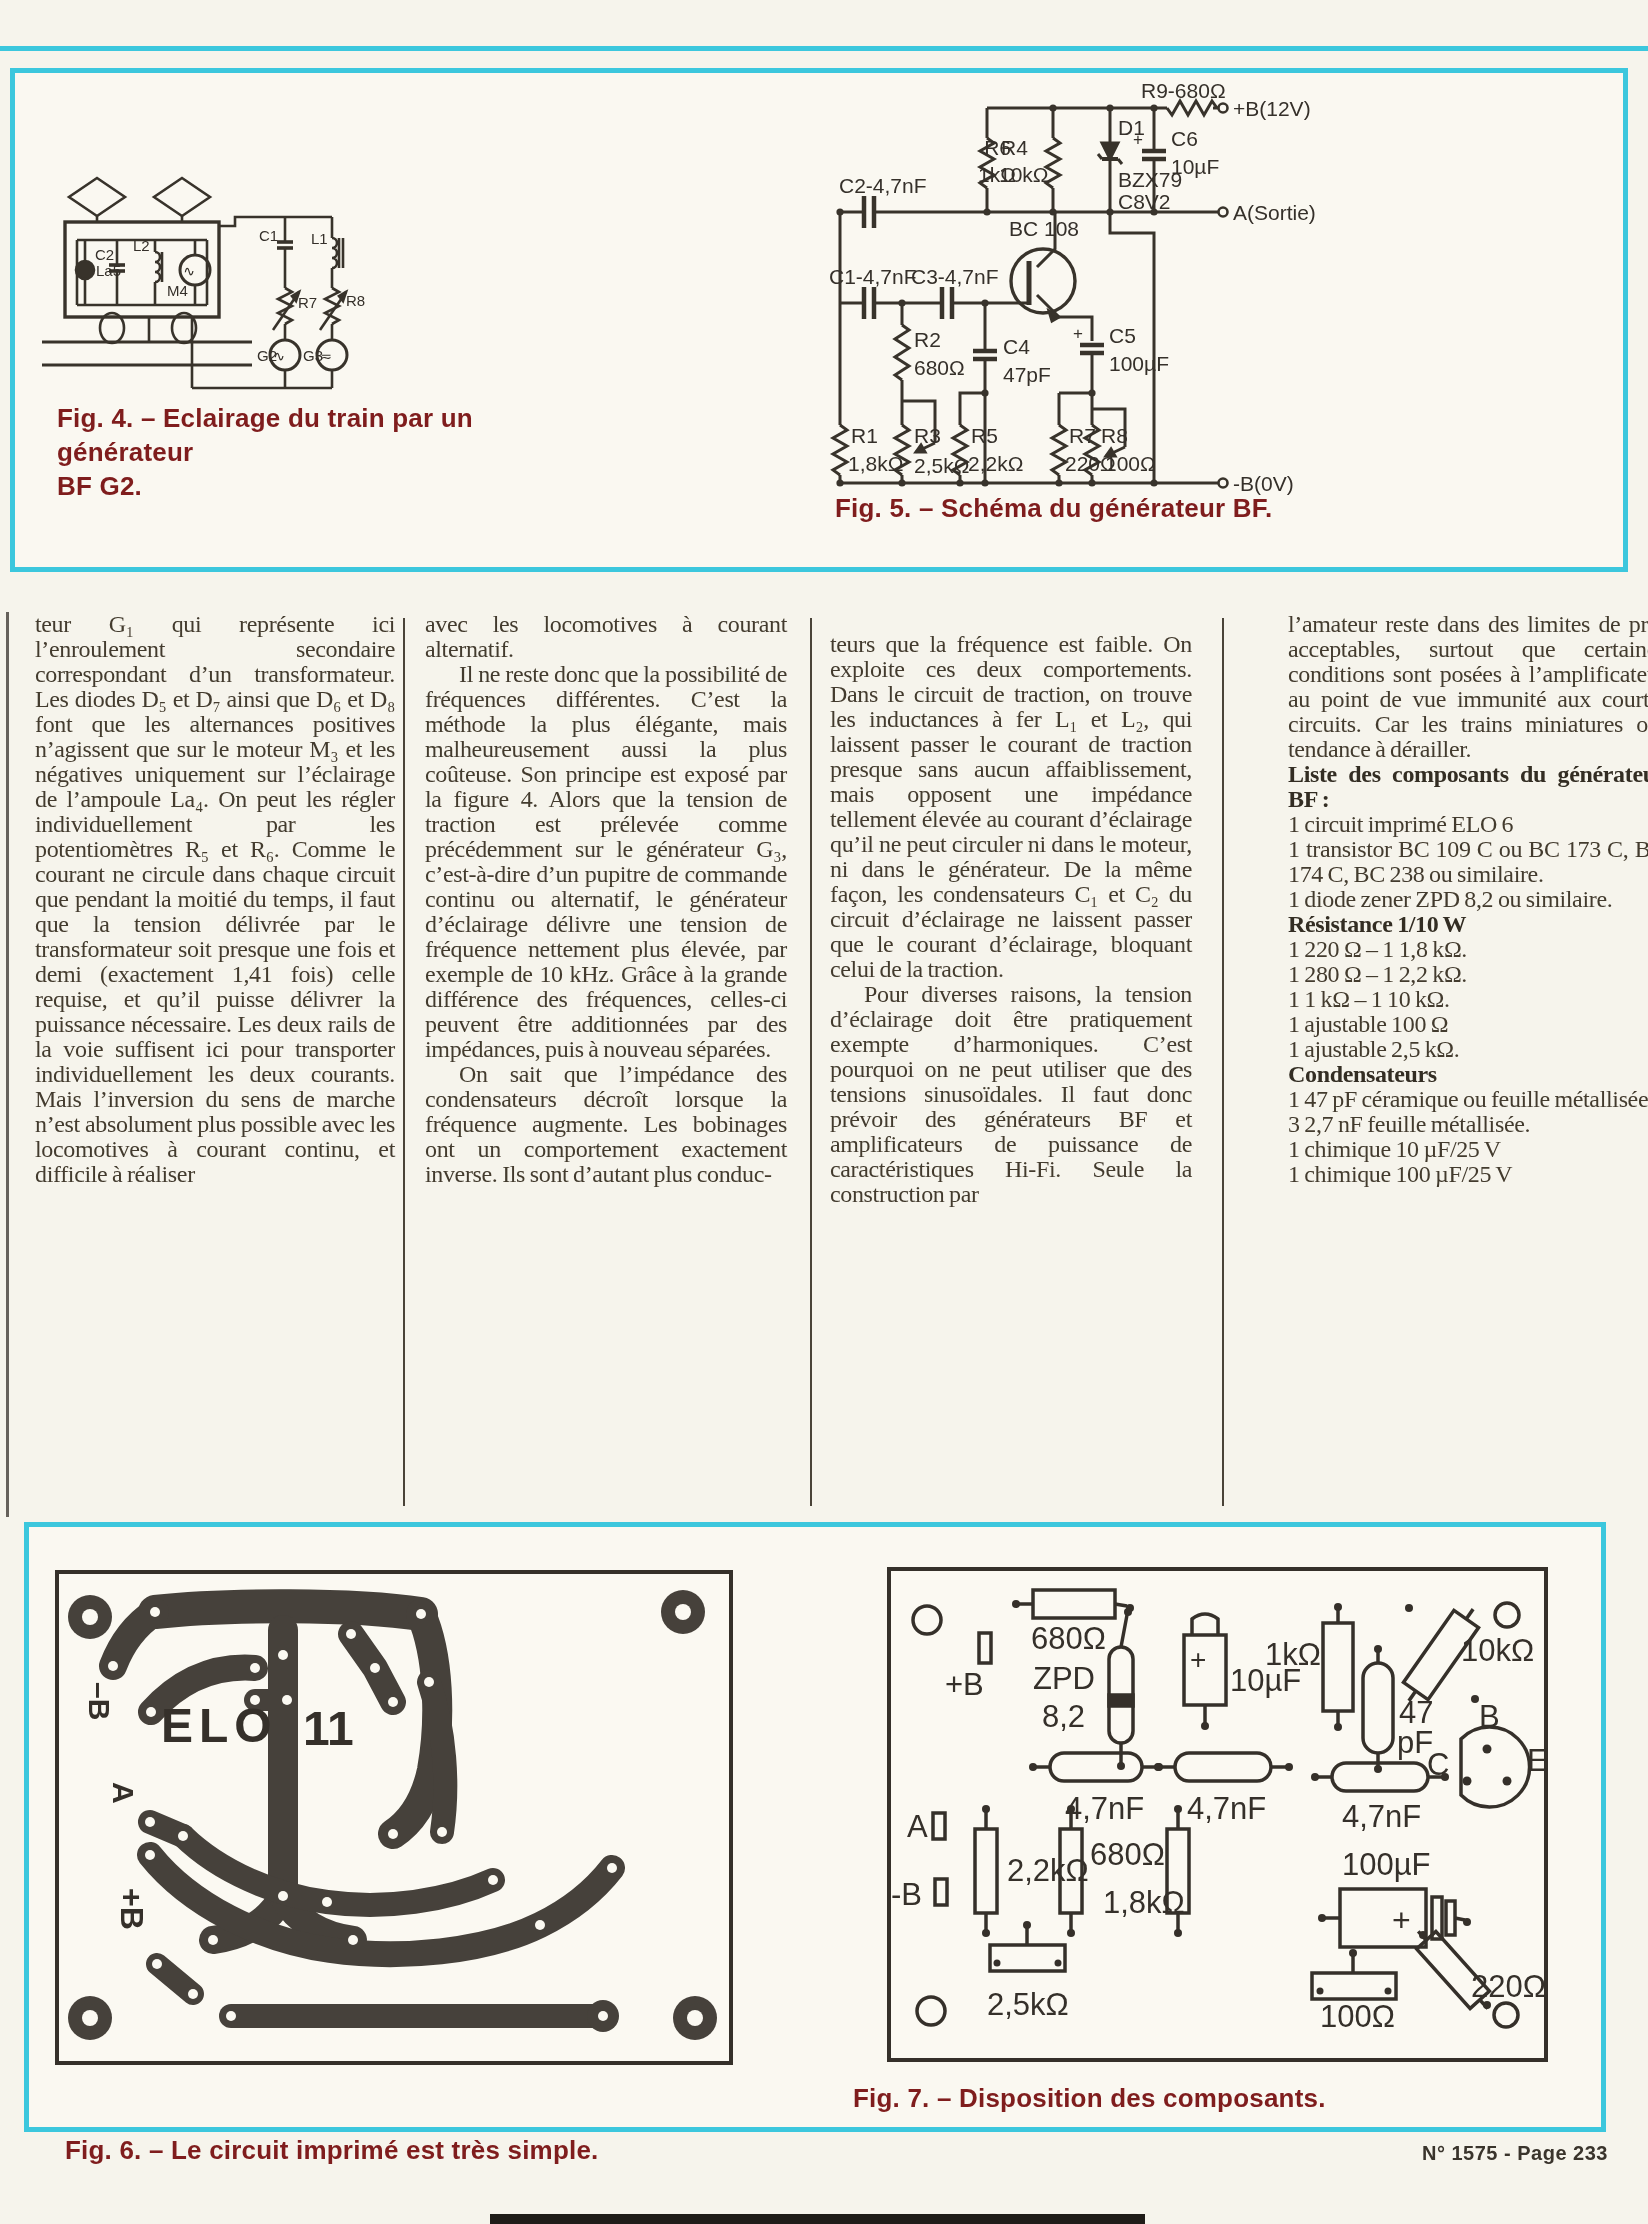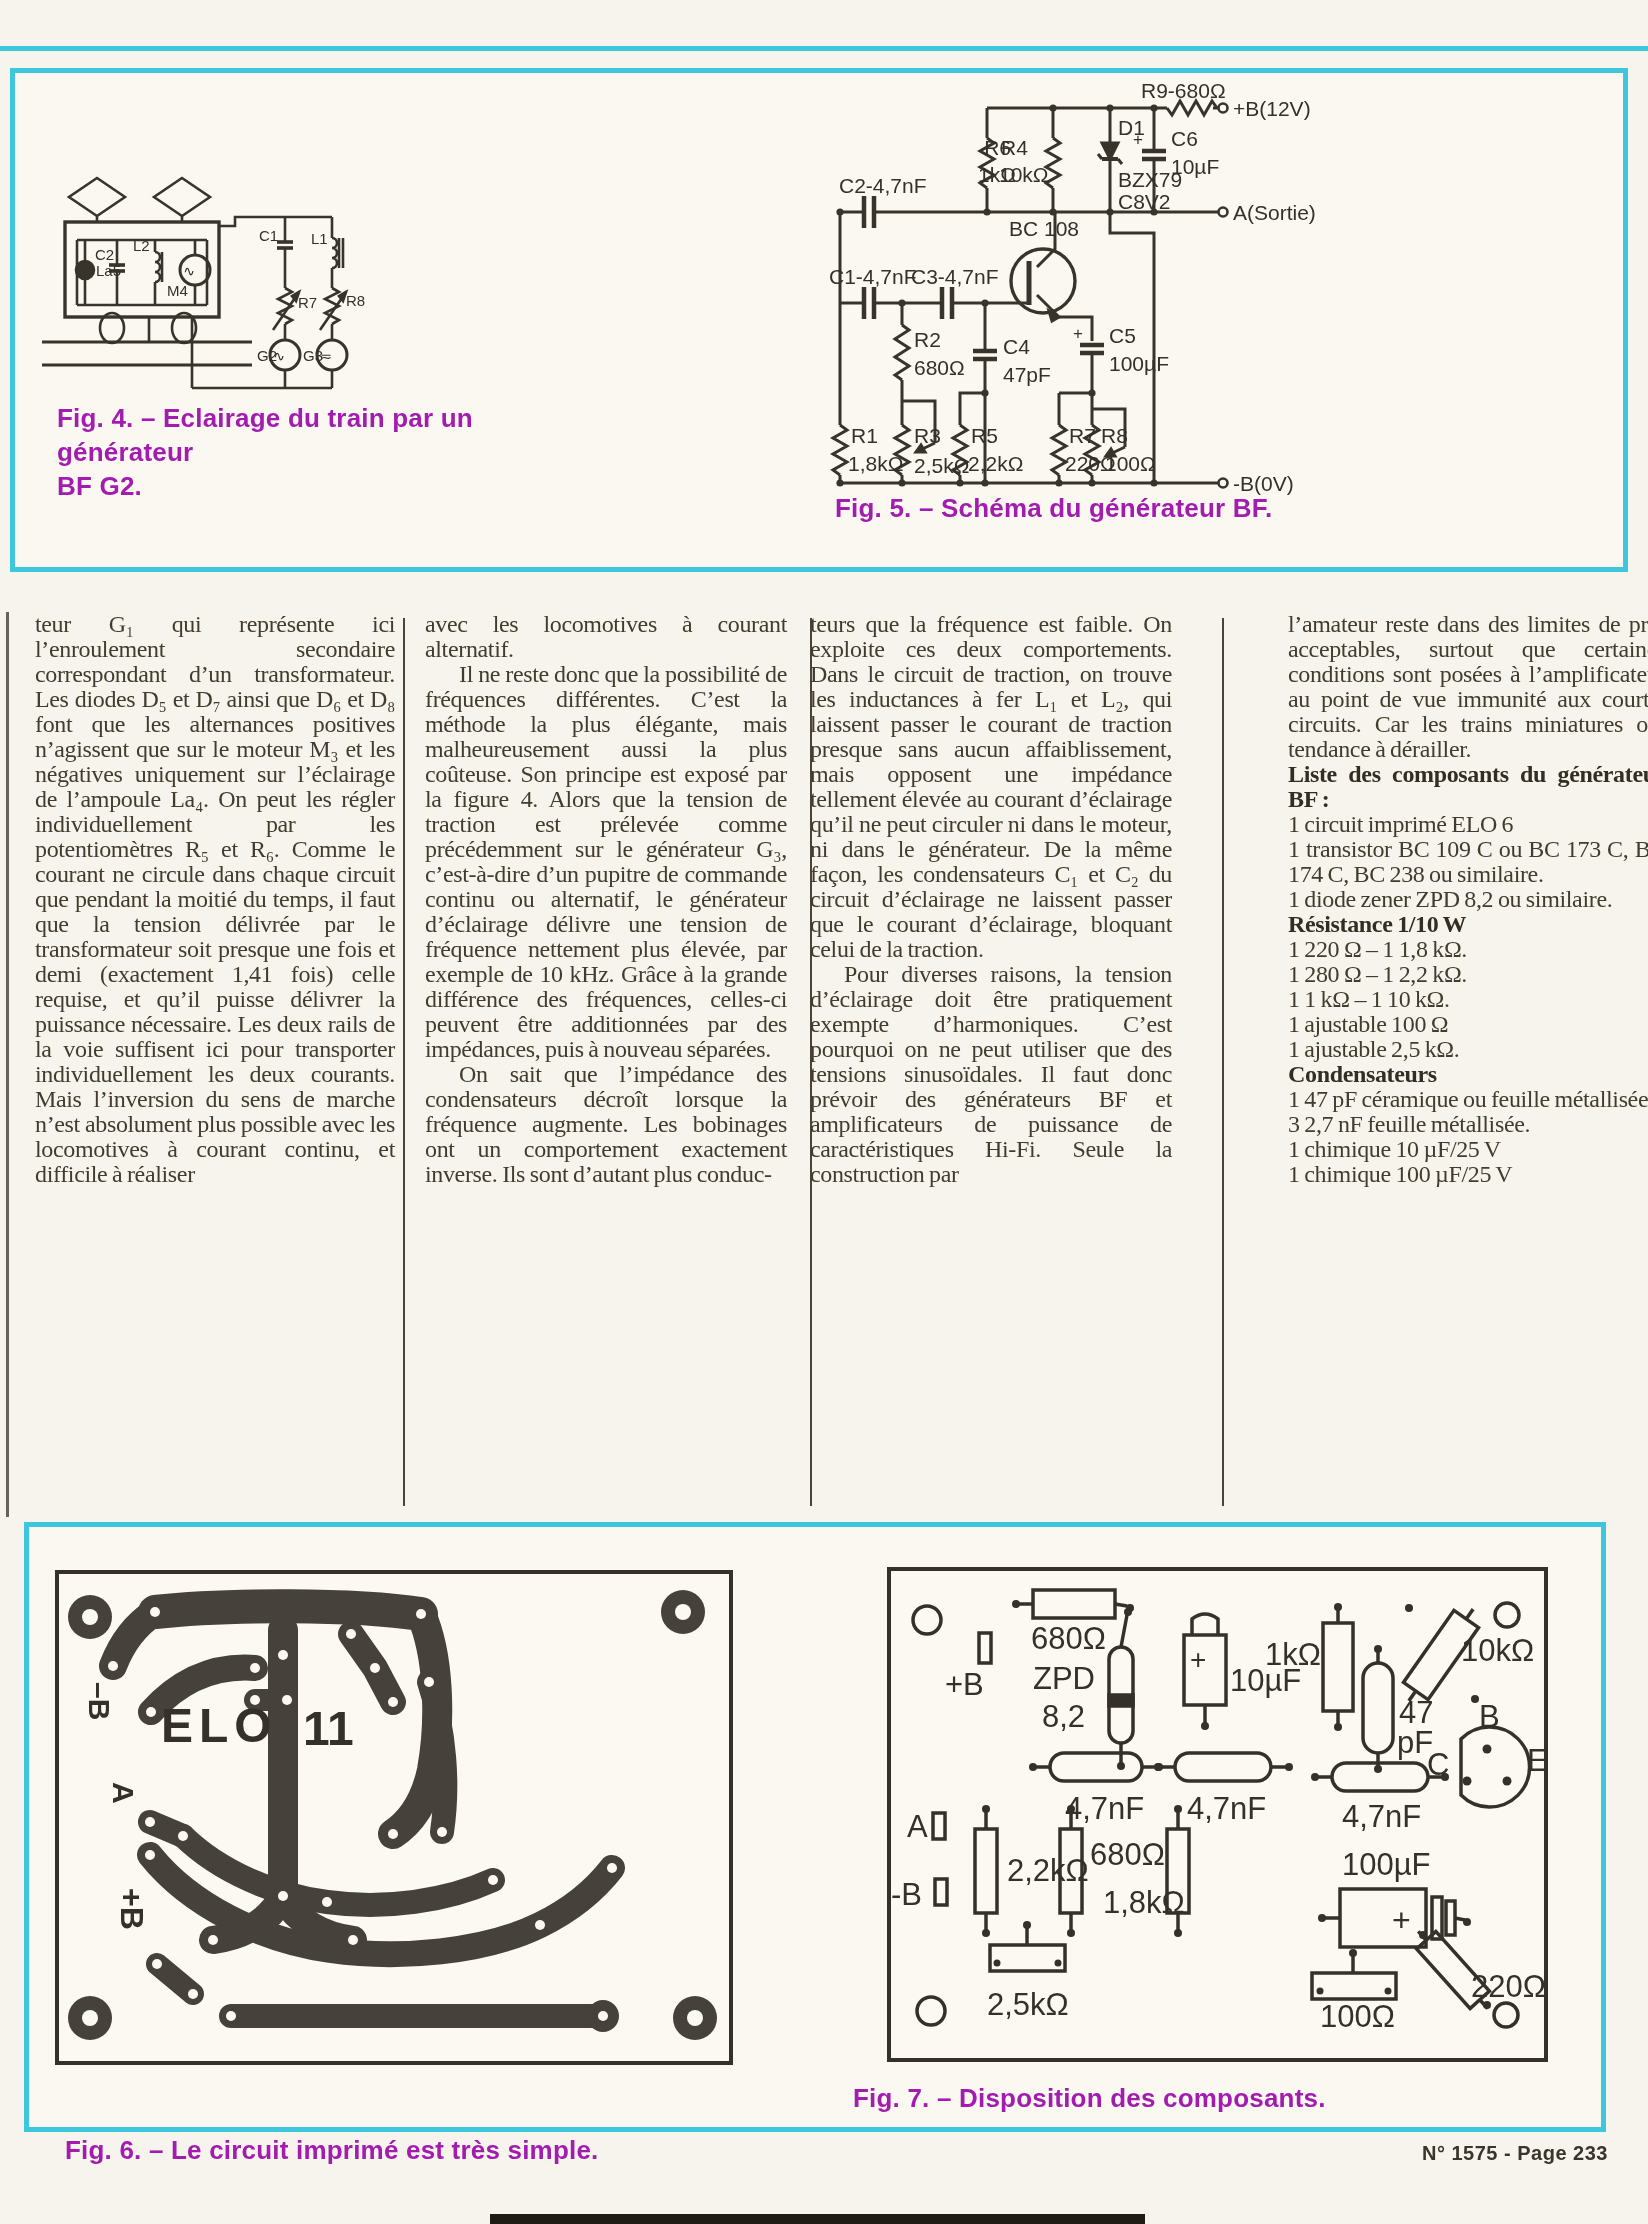--- a/index.html
+++ b/index.html
@@ -5,21 +5,21 @@
   html,body{margin:0;padding:0;}
   body{background:#e8e6de;}
   .page{position:relative;width:1648px;height:2224px;background:#f6f4ec;overflow:hidden;
         font-family:"Liberation Serif",serif;color:#413a2e;}
   .abs{position:absolute;}
   
   .cyan-rule{position:absolute;background:#3cc7dd;}
   .figbox{position:absolute;border:5px solid #3cc7dd;background:#faf8f1;}
   
   .caption{position:absolute;font-family:"Liberation Sans",sans-serif;font-weight:bold;
-           font-size:26px;color:#a21caf;letter-spacing:.2px;}
+           font-size:26px;color:#7f1d1d;letter-spacing:.2px;}
   
   .col{position:absolute;top:612px;font-size:24px;line-height:25px;text-align:justify;
        letter-spacing:-.35px;word-spacing:-1px;color:#433b2e;}
   .col p{margin:0;}
   .col p.ind{text-indent:34px;}
   .col .h{font-weight:bold;color:#332d23;}
   .vrule{position:absolute;top:618px;width:2px;height:888px;background:#4a4338;}
   
   svg text{font-family:"Liberation Sans",sans-serif;fill:#35302a;}
   .edge-artifact{position:absolute;background:#35302b;}
@@ -286,21 +286,21 @@
   </div>
   <div class="vrule" style="left:403px;"></div>
 
   <div class="col" style="left:425px;width:362px;">
     <p>avec les locomotives à courant alternatif.</p>
     <p class="ind">Il ne reste donc que la possibilité de fréquences différentes. C’est la méthode la plus élégante, mais malheureusement aussi la plus coûteuse. Son principe est exposé par la figure 4. Alors que la tension de traction est prélevée comme précédemment sur le générateur G₃, c’est-à-dire d’un pupitre de commande continu ou alternatif, le générateur d’éclairage délivre une tension de fréquence nettement plus élevée, par exemple de 10 kHz. Grâce à la grande différence des fréquences, celles-ci peuvent être additionnées par des impédances, puis à nouveau séparées.</p>
     <p class="ind">On sait que l’impédance des condensateurs décroît lorsque la fréquence augmente. Les bobinages ont un comportement exactement inverse. Ils sont d’autant plus conduc-</p>
   </div>
   <div class="vrule" style="left:810px;"></div>
 
-  <div class="col" style="left:810px;width:362px;">
+  <div class="col" style="left:830px;width:362px;margin-top:20px;">
     <p>teurs que la fréquence est faible. On exploite ces deux comportements. Dans le circuit de traction, on trouve les inductances à fer L₁ et L₂, qui laissent passer le courant de traction presque sans aucun affaiblissement, mais opposent une impédance tellement élevée au courant d’éclairage qu’il ne peut circuler ni dans le moteur, ni dans le générateur. De la même façon, les condensateurs C₁ et C₂ du circuit d’éclairage ne laissent passer que le courant d’éclairage, bloquant celui de la traction.</p>
     <p class="ind">Pour diverses raisons, la tension d’éclairage doit être pratiquement exempte d’harmoniques. C’est pourquoi on ne peut utiliser que des tensions sinusoïdales. Il faut donc prévoir des générateurs BF et amplificateurs de puissance de caractéristiques Hi-Fi. Seule la construction par</p>
   </div>
   <div class="vrule" style="left:1222px;"></div>
 
   <div class="col" style="left:1288px;width:378px;">
     <p>l’amateur reste dans des limites de prix acceptables, surtout que certaines conditions sont posées à l’amplificateur au point de vue immunité aux courts-circuits. Car les trains miniatures ont tendance à dérailler.</p>
     <p class="h">Liste des composants du générateur BF :</p>
     <p>1 circuit imprimé ELO 6</p>
     <p>1 transistor BC 109 C ou BC 173 C, BC 174 C, BC 238 ou similaire.</p>

